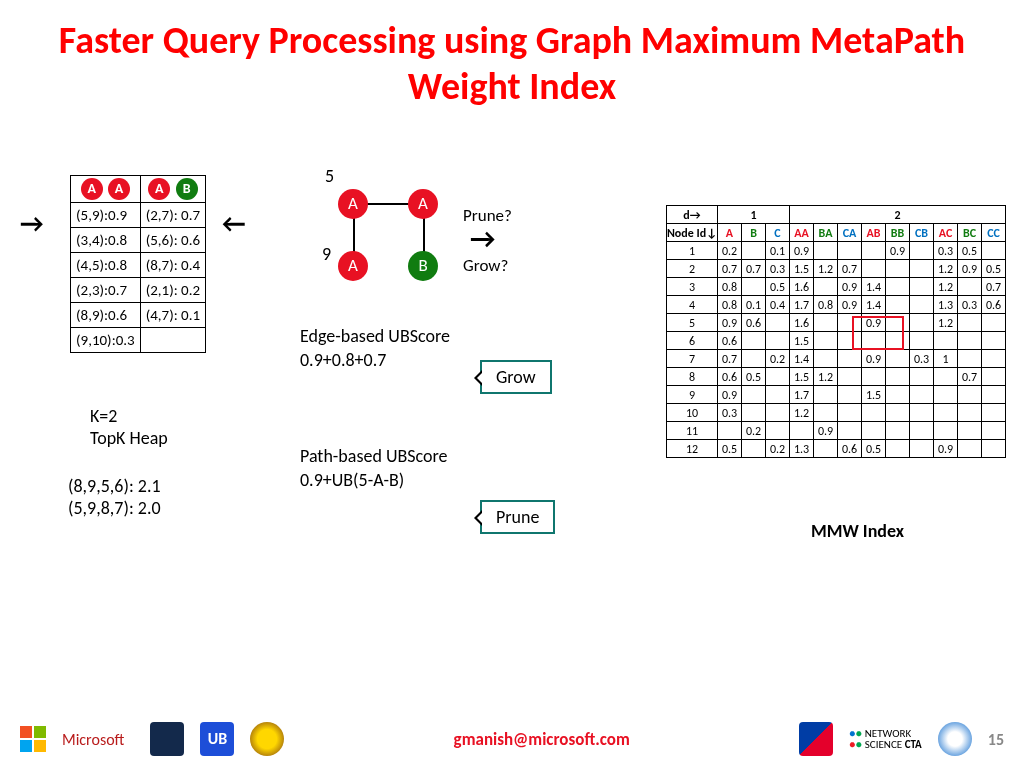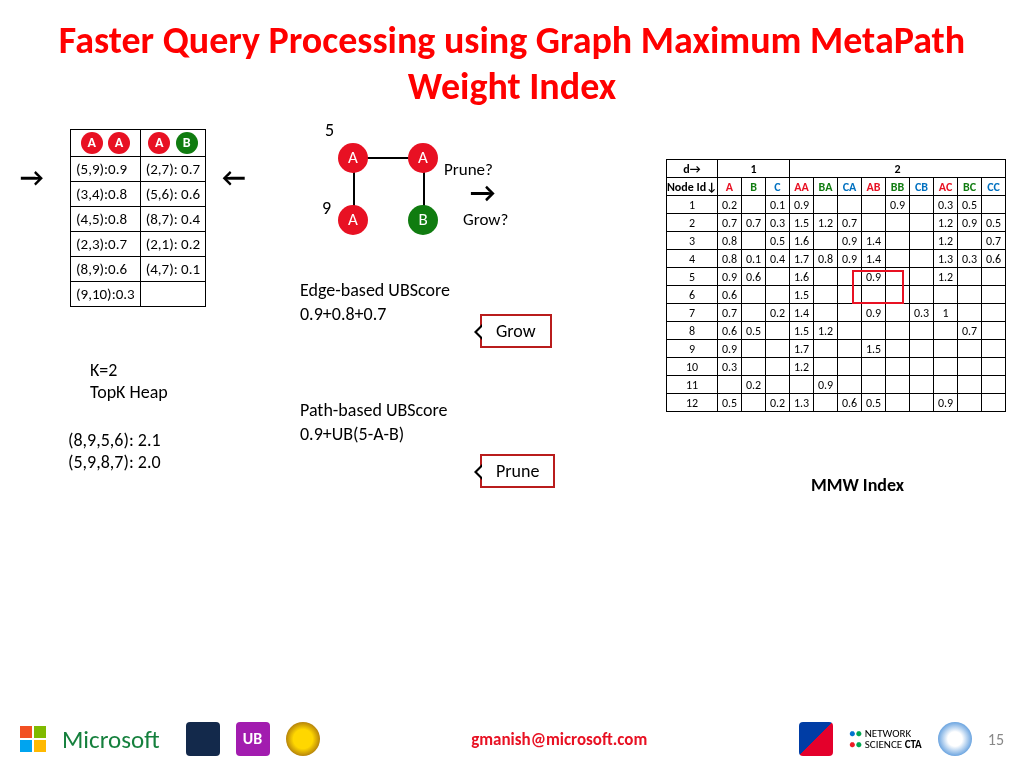--- a/index.html
+++ b/index.html
@@ -17,20 +17,21 @@
     font-weight: bold;
     font-size: 38px;
     text-align: center;
     padding: 18px 40px 10px;
     line-height: 1.2;
   }
   .content {
     position: relative;
     width: 100%;
     height: 540px;
+    margin-top: 46px;
   }
   
   .heap {
     position: absolute;
     left: 70px; top: 10px;
     border-collapse: collapse;
     font-size: 15px;
   }
   .heap td, .heap th {
     border: 1px solid #000;
@@ -96,21 +97,21 @@
     font-size: 28px;
     font-weight: bold;
   }
   .ub-text {
     position: absolute;
     font-size: 18px;
     line-height: 1.3;
   }
   .callout {
     position: absolute;
-    border: 2px solid #b91c1c;
+    border: 2px solid #0f766e;
     padding: 4px 14px;
     font-size: 18px;
     background: #fff;
   }
   .callout::before {
     content: '';
     position: absolute;
     left: -16px; top: 8px;
     border: 8px solid transparent;
     border-right-color: #000;
@@ -167,34 +168,34 @@
   .ms-logo {
     display: grid;
     grid-template-columns: 12px 12px;
     grid-template-rows: 12px 12px;
     gap: 2px;
   }
   .ms-logo span:nth-child(1){background:#f25022}
   .ms-logo span:nth-child(2){background:#7fba00}
   .ms-logo span:nth-child(3){background:#00a4ef}
   .ms-logo span:nth-child(4){background:#ffb900}
-  .ms-text { color:#15803d; font-size:25px; margin-right:10px;}
+  .ms-text { color:#b91c1c; font-size:16px; margin-right:10px;}
   .generic-logo {
     width: 34px; height: 34px;
     border-radius: 4px;
     display: inline-block;
   }
   .email {
     color: #e81123;
     font-weight: bold;
     font-size: 17px;
     margin: 0 auto;
   }
   .pagenum {
-    color: #888; font-size: 16px;
+    color: #888; font-size: 16px; font-weight: bold;
   }
   .cta-logo { font-size:11px; line-height:1; }
 </style>
 </head>
 <body>
 
 <div class="title">Faster Query Processing using Graph Maximum MetaPath Weight Index</div>
 
 <div class="content">
 
@@ -249,21 +250,21 @@
 
   <div class="glab" style="left:325px;top:0">5</div>
   <div class="glab" style="left:322px;top:78px">9</div>
   <div class="gedge" style="left:353px;top:52px;width:2px;height:36px"></div>
   <div class="gedge" style="left:366px;top:38px;width:44px;height:2px"></div>
   <div class="gedge" style="left:423px;top:52px;width:2px;height:36px"></div>
   <div class="gnode red" style="left:338px;top:24px">A</div>
   <div class="gnode red" style="left:408px;top:24px">A</div>
   <div class="gnode red" style="left:338px;top:86px">A</div>
   <div class="gnode green" style="left:408px;top:86px">B</div>
-  <div class="decision" style="left:444px;top:40px">Prune?</div>
+  <div class="decision" style="left:463px;top:40px">Prune?</div>
   <div class="big-arrow" style="left:470px;top:56px">→</div>
   <div class="decision" style="left:463px;top:90px">Grow?</div>
 
   <div class="ub-text" style="left:300px;top:160px">
     <div>Edge-based UBScore</div>
     <div>0.9+0.8+0.7</div>
   </div>
   <div class="callout" style="left:480px;top:195px">Grow</div>
 
   <div class="ub-text" style="left:300px;top:280px">
@@ -483,21 +484,21 @@
 
 <div class="footer">
   <div class="ms-logo">
       <span></span>
       <span></span>
       <span></span>
       <span></span>
     </div>
   <span class="ms-text">Microsoft</span>
   <span class="generic-logo" style="background:#13294b"></span>
-  <span class="generic-logo" style="background:#a21caf;color:#fff;font-weight:bold;text-align:center;line-height:34px;font-size:16px">UB</span>
+  <span class="generic-logo" style="background:#1d4ed8;color:#fff;font-weight:bold;text-align:center;line-height:34px;font-size:16px">UB</span>
   <span class="generic-logo" style="background:radial-gradient(circle,#ffd700 40%,#b8860b 70%);border-radius:50%"></span>
   <span class="email">gmanish@microsoft.com</span>
   <span class="generic-logo" style="background:linear-gradient(135deg,#003da5 50%,#e4002b 50%)"></span>
   <span class="cta-logo">
     <span style="color:#0073cf">●</span><span style="color:#00a651">●</span> <span>NETWORK</span><br>
     <span style="color:#ed1c24">●</span><span style="color:#00a651">●</span> <span>SCIENCE</span> <b>CTA</b>
   </span>
   <span class="generic-logo" style="background:radial-gradient(circle,#fff 30%,#4a90d9 80%);border-radius:50%"></span>
   <span class="pagenum">15</span>
 </div>

